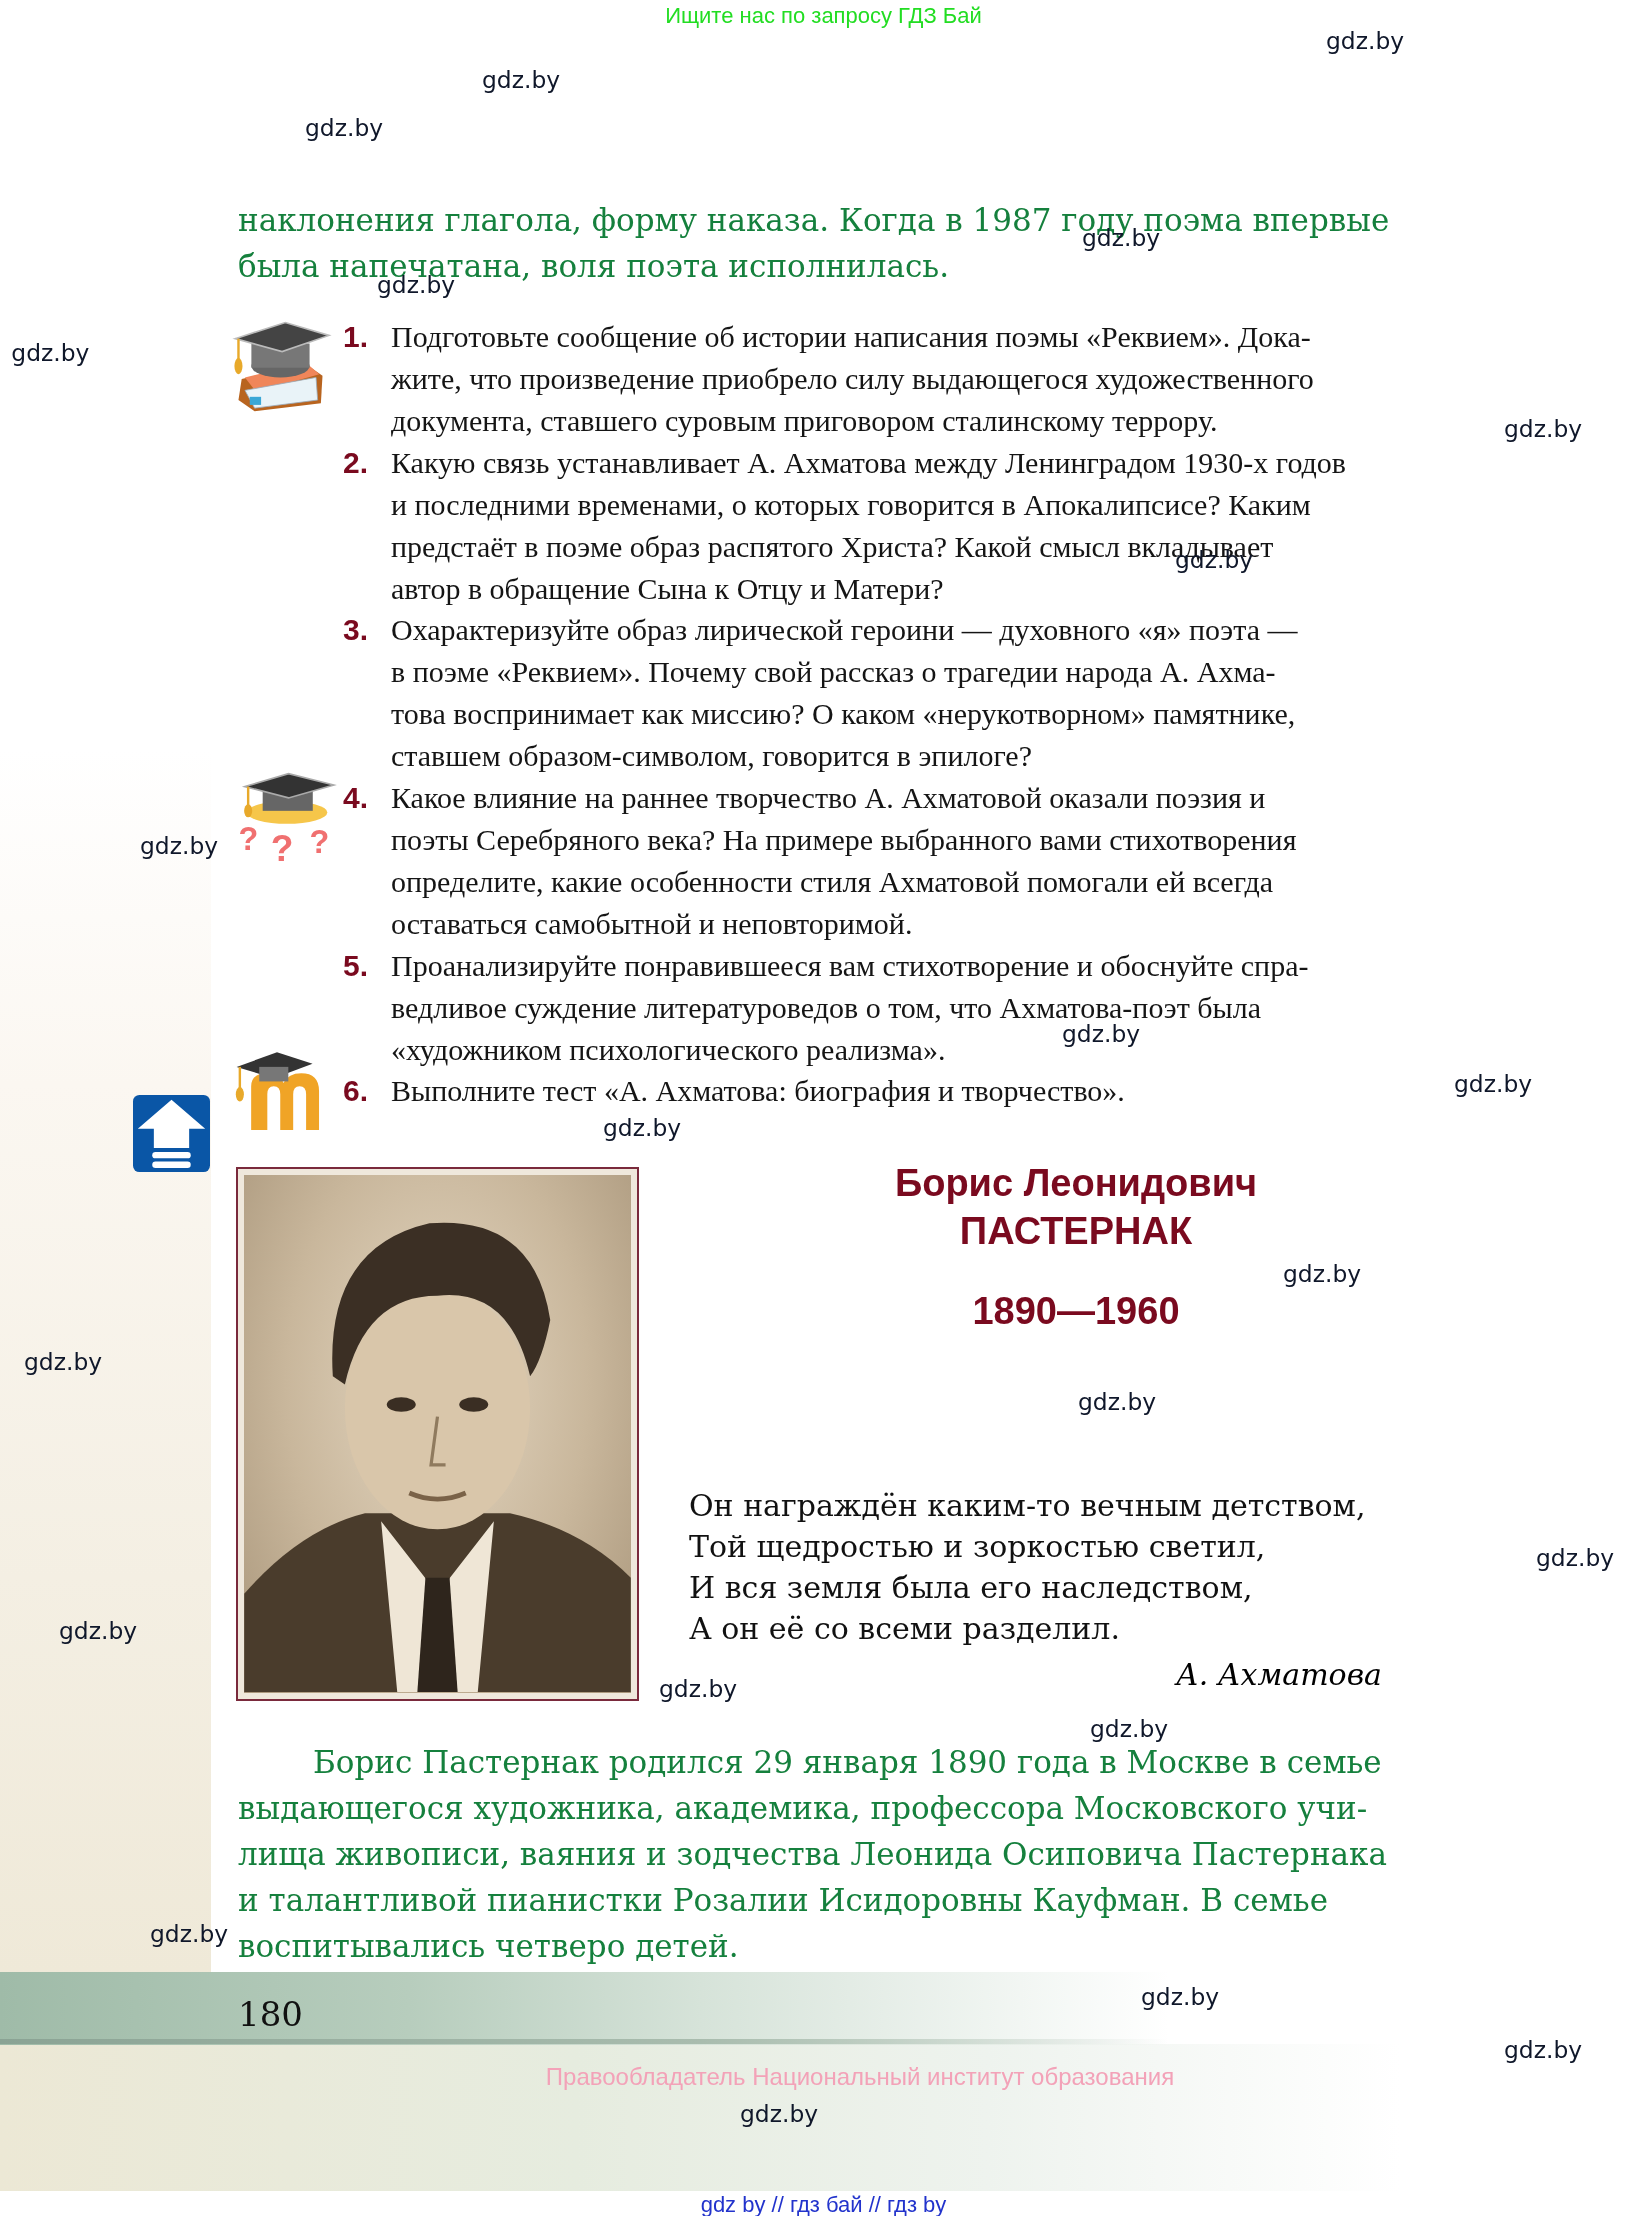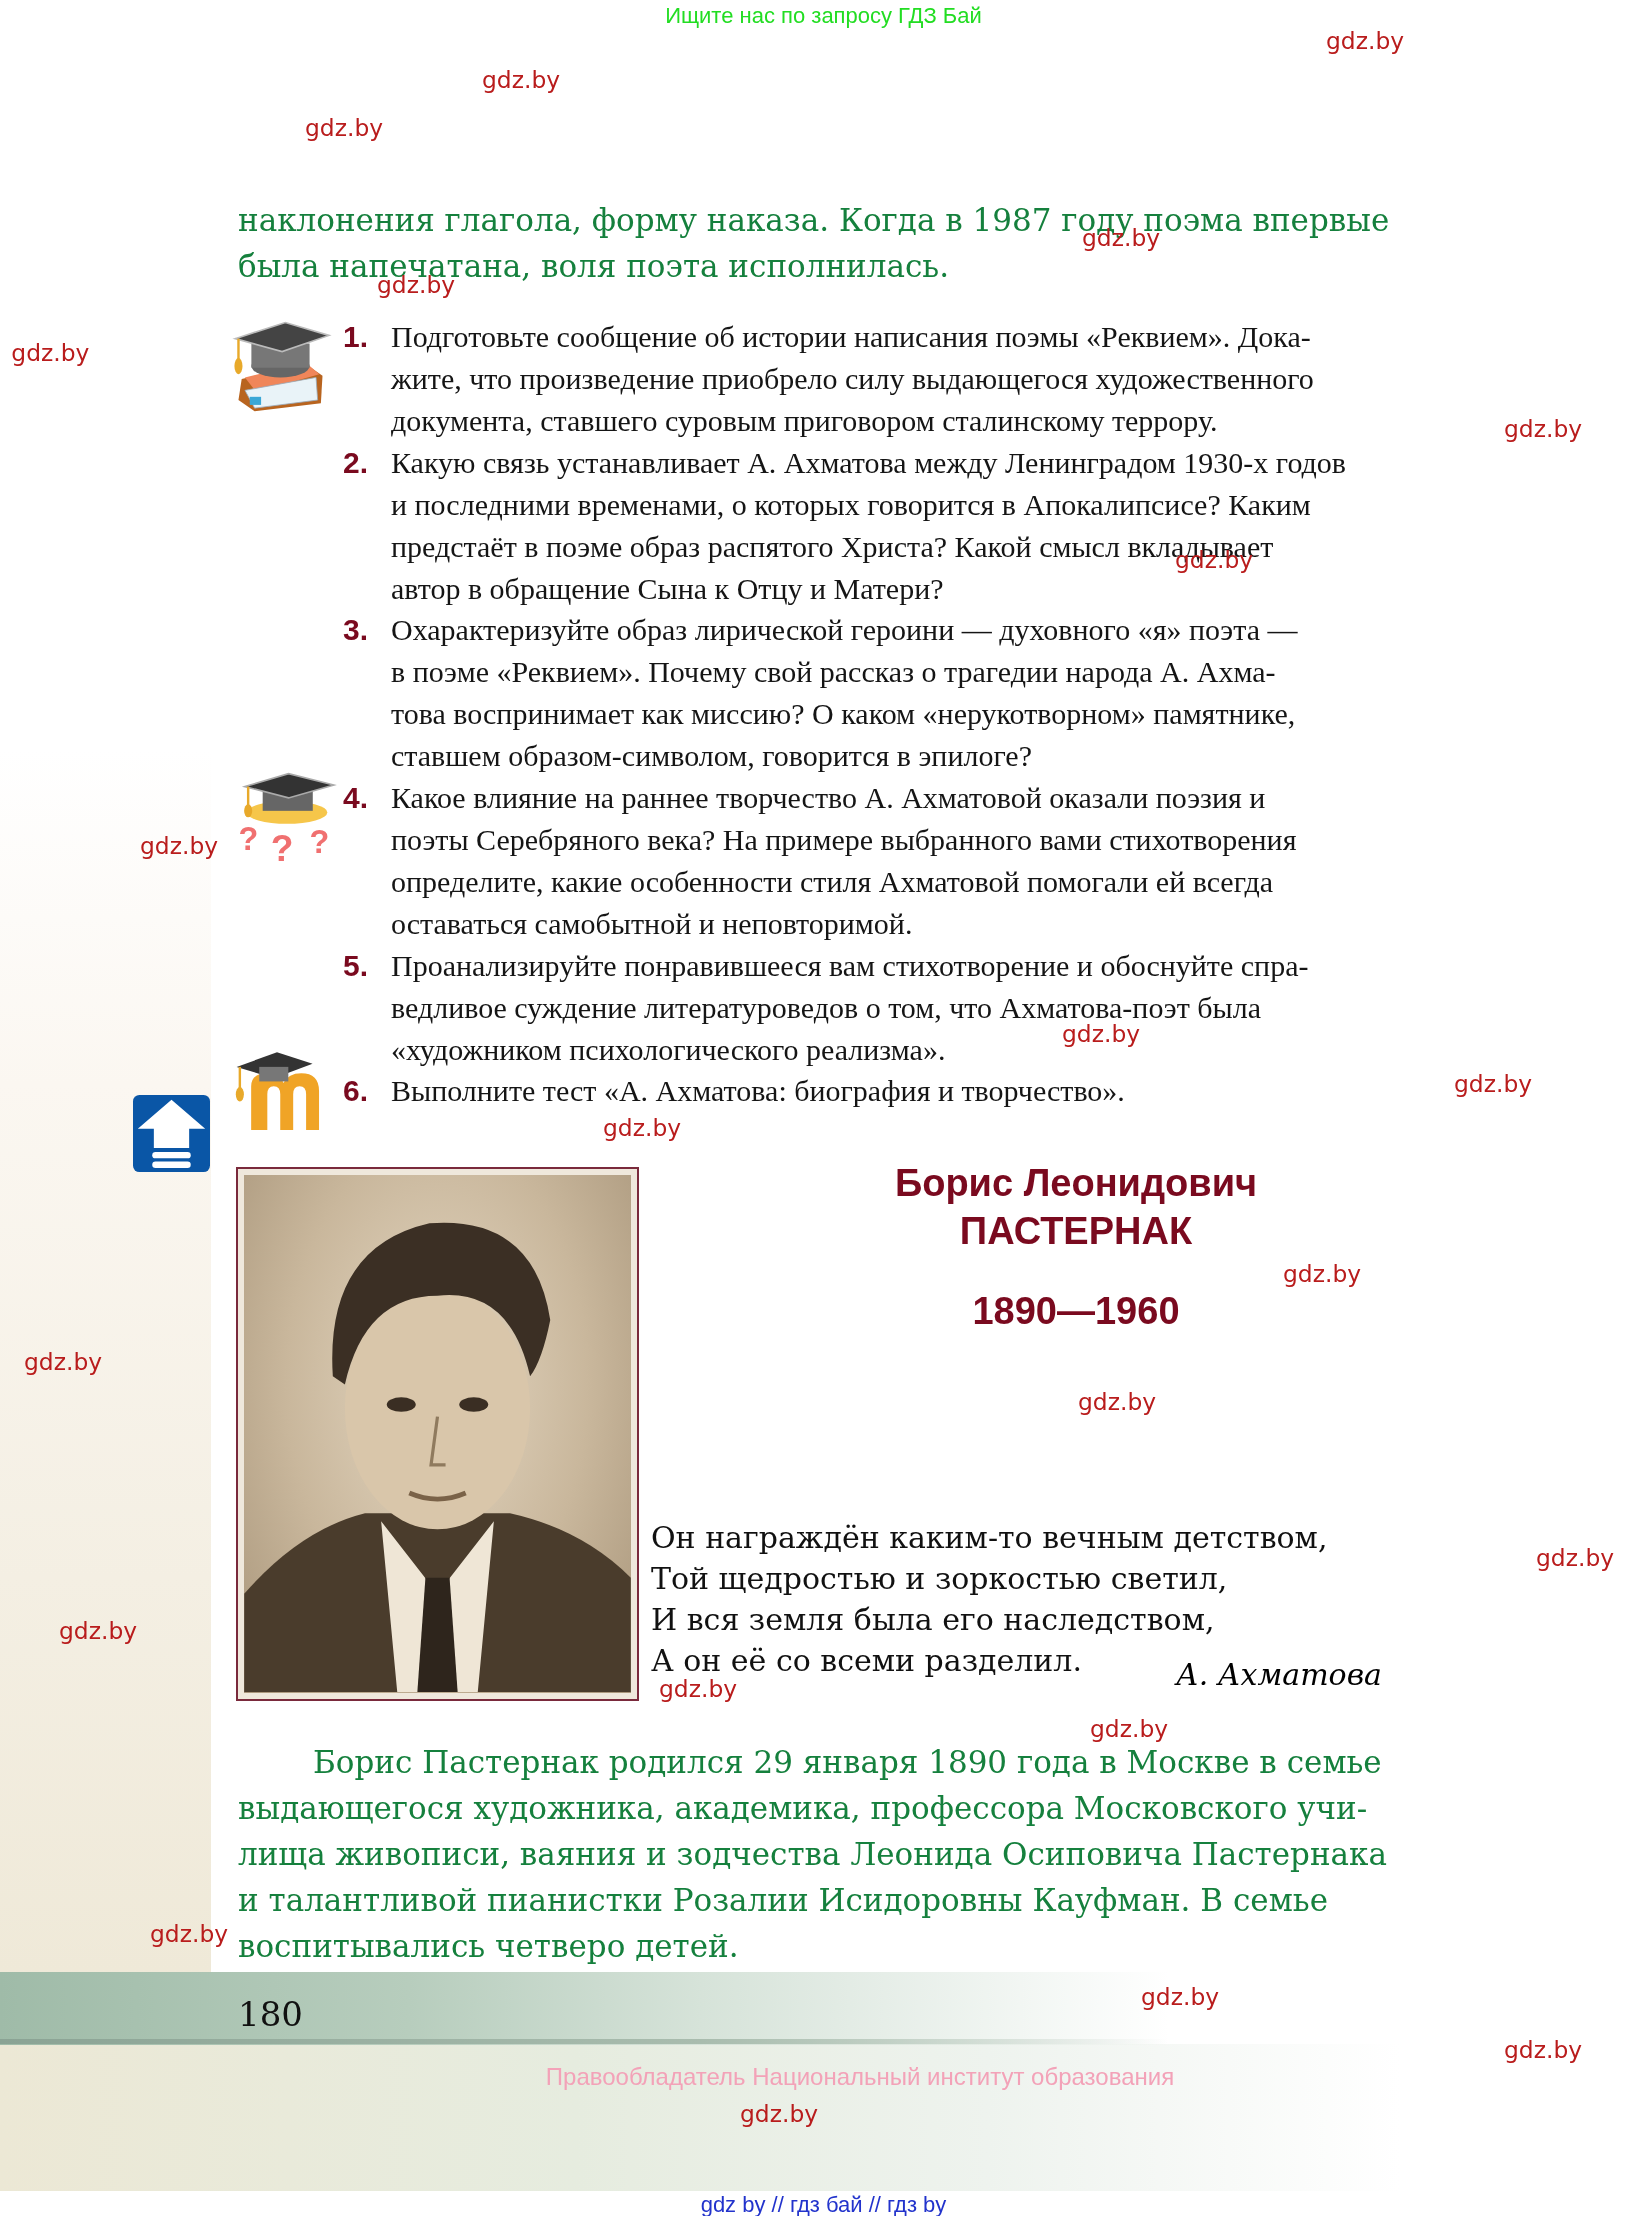--- a/index.html
+++ b/index.html
@@ -7,31 +7,31 @@
   .abs { position:absolute; }
   .left-strip { left:0; top:0; width:211px; height:1972px;
     background:linear-gradient(180deg,#ffffff 0%,#ffffff 38%,#fbf7f1 55%,#f4efe3 80%,#efe9d8 100%); }
   .footer-band { left:0; top:1972px; width:1169px; height:73px;
     background:linear-gradient(90deg,#9fbba8 0%,#b7cdbd 35%,#d6e3d9 60%,rgba(255,255,255,0) 100%); }
   .footer-line { left:0; top:2039px; width:1169px; height:4.8px;
     background:linear-gradient(90deg,#8aa394 0%,#a9bcae 60%,rgba(255,255,255,0) 100%); }
   .footer-bg { left:0; top:2044px; width:1647px; height:147px;
     background:linear-gradient(90deg,#ece8d5 0%,#e6ecdf 35%,#eef3ee 60%,#ffffff 85%); }
   .top-banner { left:0; top:3.2px; width:1647px; text-align:center; font-size:22px; color:#22dd22; }
-  .wm { font-size:23.4px; color:#b91c1c; font-family:"DejaVu Sans", sans-serif; }
+  .wm { font-size:23.4px; color:#0f172a; font-family:"DejaVu Sans", sans-serif; }
   .serif { font-family:"DejaVu Serif", serif; }
   .para { left:238px; width:1252px; font-size:31px; line-height:46px; text-align:justify; text-align-last:left; color:#15803d; }
   .q { left:343px; width:1147px; font-size:30px; line-height:42px; font-family:"Liberation Sans", sans-serif; }
   .q .num { position:absolute; left:0; top:0; color:#7a0a1f; font-weight:bold; }
   .q .txt { position:absolute; left:48px; top:0; width:1099px; text-align:justify; text-align-last:left; color:#151515;font-family:Liberation Serif, serif; }
   .heading { left:822px; width:508px; text-align:center; color:#7a0a1f; font-weight:bold; font-size:38px; line-height:48px; }
   .photo-frame { left:236px; top:1167px; width:403px; height:534px; box-sizing:border-box; border:2.4px solid #7a2a3c; background:#efe8dc; padding:5.6px; }
   .photo { width:100%; height:100%; position:relative; overflow:hidden;
     background:radial-gradient(ellipse at 50% 40%,#e4d7c2 0%,#c9b79c 55%,#a8957a 100%); }
-  .poem { left:651px; font-size:30px; line-height:41px; color:#111;margin-top:32px; }
+  .poem { left:689px; font-size:30px; line-height:41px; color:#111; }
   .attr { left:1048px; width:334px; text-align:right; top:1657px; font-size:30px; font-style:italic; color:#000000; }
   .page-num { left:238px; top:1994px; font-size:34px; color:#111; }
   .copyright { left:0; width:1632px; top:2063px; text-align:center; font-size:24px; color:#f3a2b8;padding-left:44px; }
   .links { left:0; width:1647px; top:2192px; text-align:center; font-size:22px; color:#2233cc; }
   .home-btn { left:133px; top:1095px; width:77px; height:77px; background:#0a56a6; border-radius:6.4px; cursor:pointer; }
 </style>
 </head>
 <body>
 
 <div class="abs left-strip"></div>

